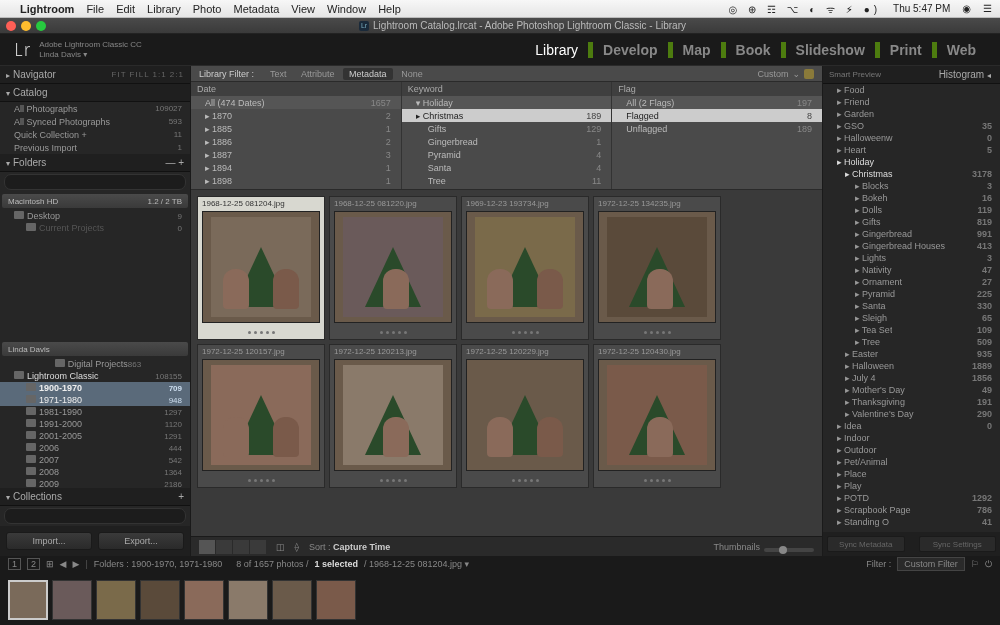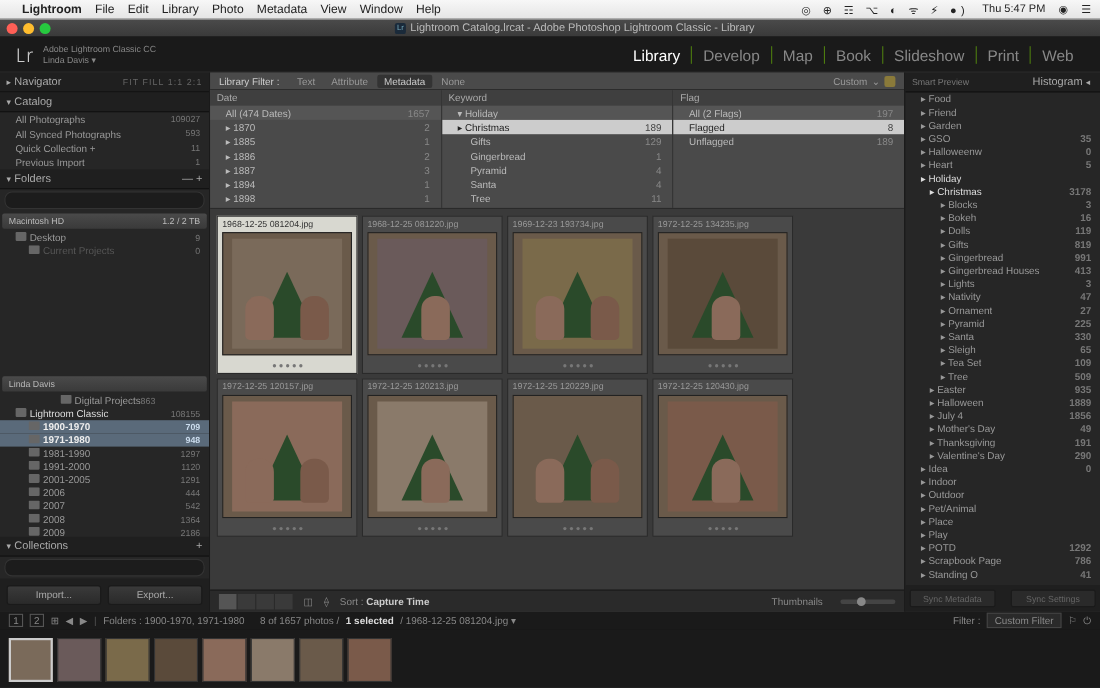--- a/index.html
+++ b/index.html
@@ -19,21 +19,21 @@
   .t-red { background: #ff5f56; } .t-yel { background: #ffbd2e; } .t-grn { background: #27c93f; }
   .title-center { flex: 1; text-align: center; color: #bbb; font-size: 10px; display:flex; justify-content:center; align-items:center; gap:4px;}
   .lr-small { width:10px;height:10px;background:#1a2a3a;border-radius:2px;display:inline-block; font-size:7px; color:#7ab; text-align:center;line-height:10px;}
   
   
   .identity { height: 32px; background: #1a1a1a; display: flex; align-items: center; padding: 0 14px; justify-content: space-between; border-bottom:1px solid #2a2a2a;}
   .lr-logo { display:flex; align-items:center; gap:8px;}
   .lr-mark { font-family: "Fira Sans","Segoe UI",sans-serif; font-size:18px; font-weight:300; color:#ccc; letter-spacing:1px;}
   .lr-meta { font-size:8px; color:#888; line-height:1.2;}
   .modules { display:flex; gap:0; font-size:14px; color:#888; }
-  .modules span { padding: 0 10px; cursor:pointer; border-left:1px solid #4d7c0f;}
+  .modules span { padding: 0 10px; cursor:pointer; border-left:5px solid #4d7c0f;font-weight:bold;}
   .modules span:first-child{border-left:none;}
   .modules .active { color:#fff; font-weight:500;}
   
   
   .main { display:flex; height: 490px; background:#333;}
   
   
   .left { width: 191px; background:#262626; display:flex; flex-direction:column; border-right:1px solid #1a1a1a;}
   .panel-hdr { height:18px; background:#1f1f1f; display:flex; align-items:center; padding:0 6px; font-size:10px; color:#aaa; border-bottom:1px solid #111; justify-content:space-between;}
   .panel-hdr .tri { font-size:8px; margin-right:3px;}
@@ -88,21 +88,21 @@
   
   
   .tree-shape{position:absolute;bottom:10px;left:50%;transform:translateX(-50%);width:0;height:0;border-left:28px solid transparent;border-right:28px solid transparent;border-bottom:60px solid #2a4a2a;}
   .person{position:absolute;bottom:8px;width:26px;height:40px;background:#8a6a5a;border-radius:12px 12px 4px 4px;}
   
   
   .grid-tb { height:20px; background:#2a2a2a; display:flex; align-items:center; padding:0 8px; font-size:9px; color:#888; gap:10px; border-top:1px solid #1a1a1a;}
   .view-btns{display:flex;gap:1px;}
   .view-btns span{width:16px;height:14px;background:#3a3a3a;display:inline-block;}
   .view-btns .on{background:#555;}
-  .grid-tb .right-grp{margin-left:auto;display:flex;align-items:center;gap:16px;}
+  .grid-tb .right-grp{margin-left:auto;display:flex;align-items:flex-end;gap:4px;}
   .slider{width:50px;height:4px;background:#444;border-radius:2px;position:relative;}
   .slider::after{content:"";position:absolute;width:8px;height:8px;background:#888;border-radius:50%;top:-2px;left:30%;}
   
   
   .right { width:178px; background:#262626; font-size:9px; overflow:hidden; display:flex; flex-direction:column; border-left:1px solid #1a1a1a;}
   .right .panel-body{flex:1;overflow:hidden;}
   .kw-row{display:flex;justify-content:space-between;padding:0 8px 0 22px;height:12px;align-items:center;color:#999;}
   .kw-row.l1{padding-left:14px;}
   .kw-row.l3{padding-left:32px;}
   .kw-row .count{color:#777;font-weight:bold;}
@@ -232,21 +232,21 @@
           <span class="count">863</span>
         </div>
         <div class="row expand" style="padding-left:14px;">
           <span class="ws"><span class="folder-icon"></span>Lightroom Classic</span>
           <span class="count">108155</span>
         </div>
         <div class="row sel" style="padding-left:26px;;font-weight:600;color:#eee">
           <span class="ws"><span class="folder-icon"></span>1900-1970</span>
           <span class="count">709</span>
         </div>
-        <div class="row sel" style="padding-left:26px;;font-weight:700;color:#eee">
+        <div class="row sel" style="padding-left:26px;;font-weight:400;color:#eee">
           <span class="ws"><span class="folder-icon"></span>1971-1980</span>
           <span class="count">948</span>
         </div>
         <div class="row" style="padding-left:26px;">
           <span class="ws"><span class="folder-icon"></span>1981-1990</span>
           <span class="count">1297</span>
         </div>
         <div class="row" style="padding-left:26px;">
           <span class="ws"><span class="folder-icon"></span>1991-2000</span>
           <span class="count">1120</span>

